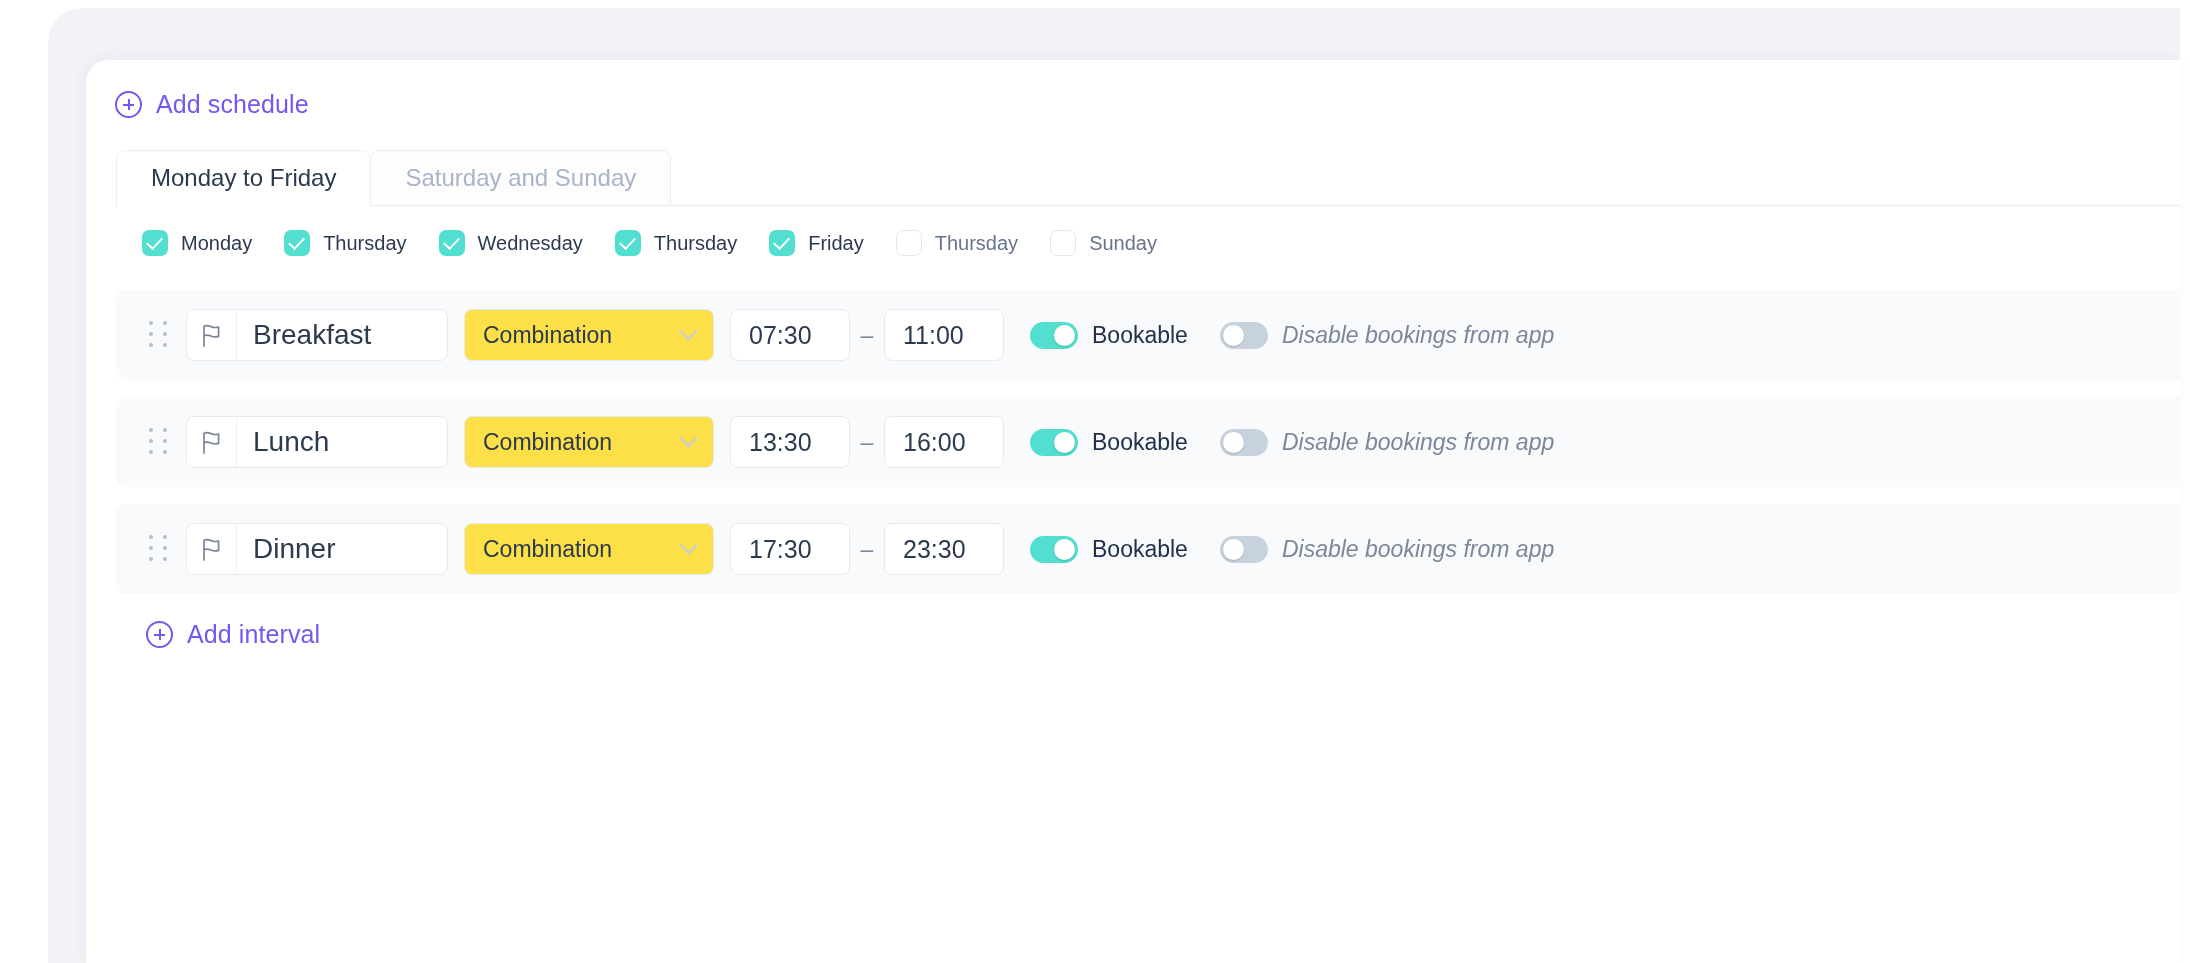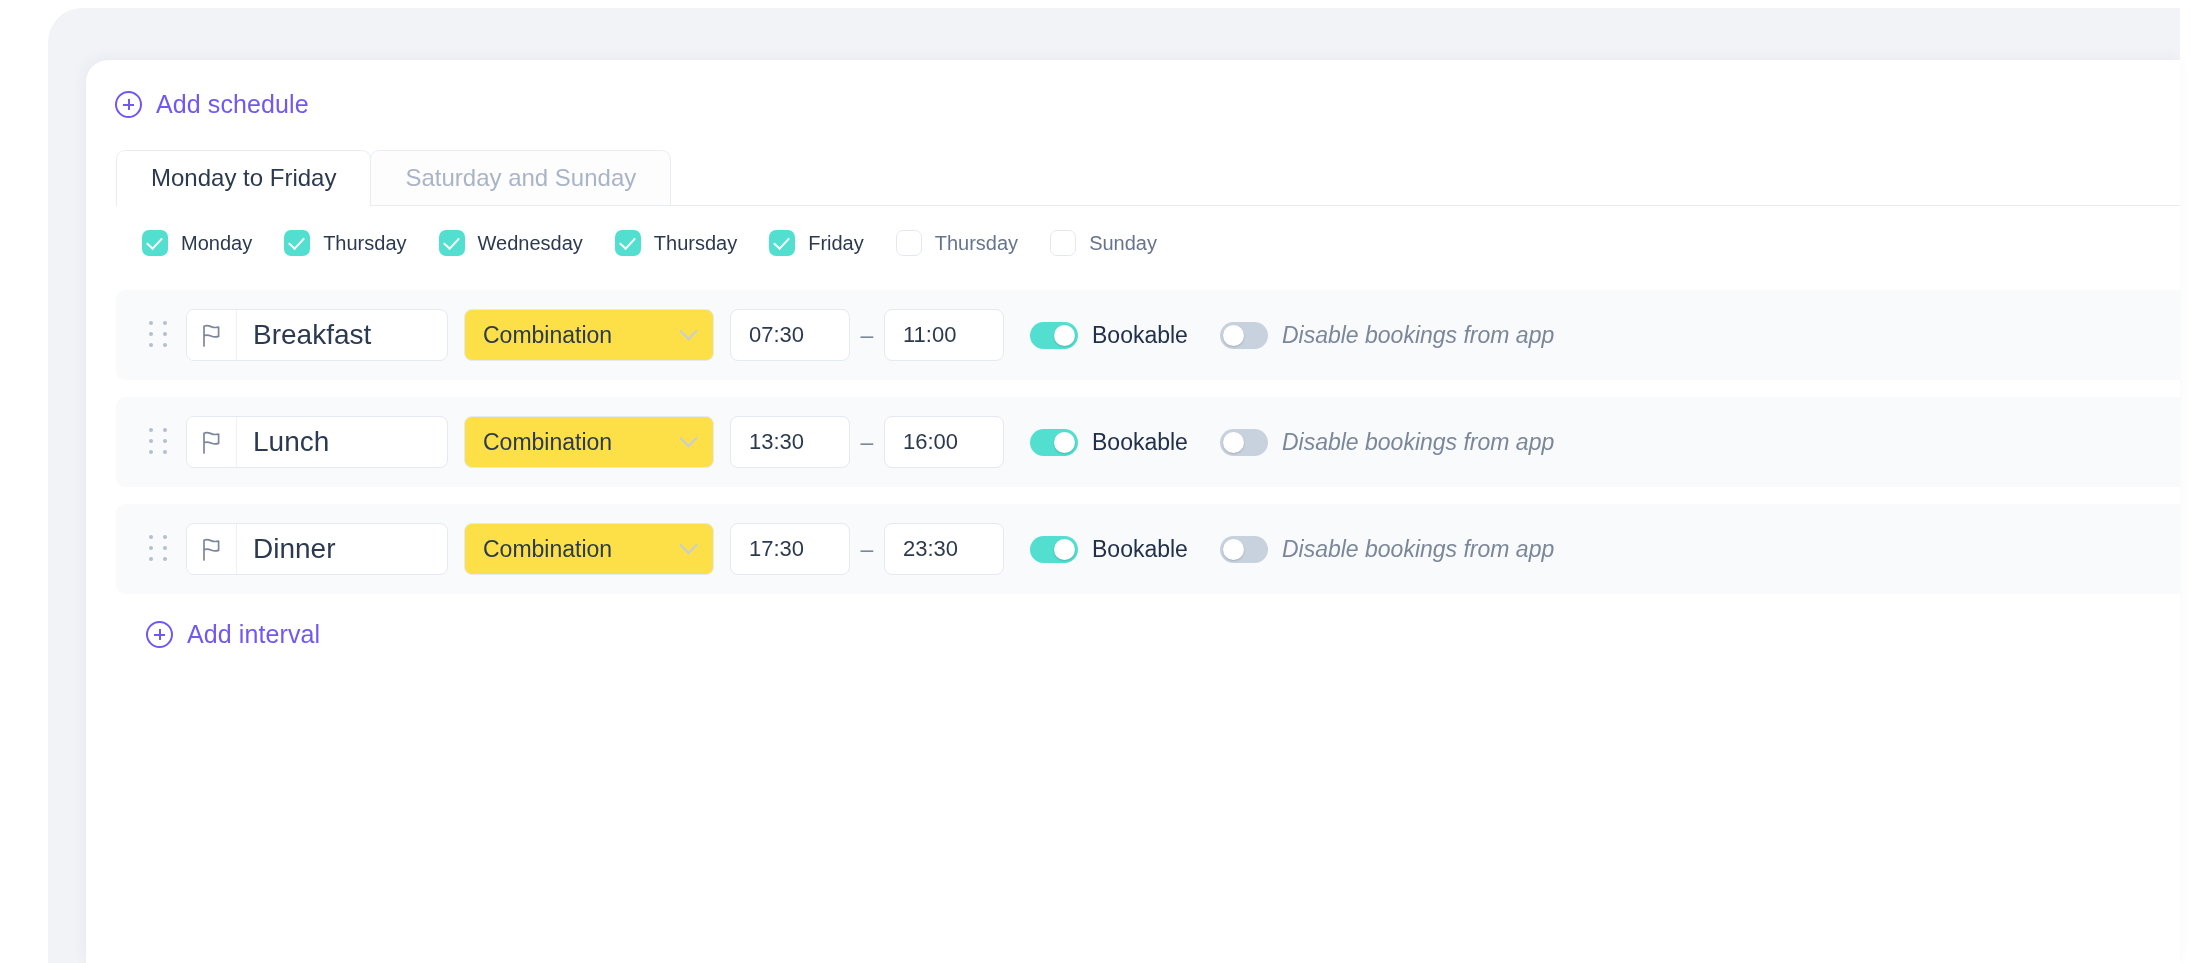--- a/index.html
+++ b/index.html
@@ -279,21 +279,21 @@
     padding: 0 18px;
     flex: none;
   }
   .time-box.first { margin-left: 16px; }
   .time-input {
     width: 100%;
     border: none;
     outline: none;
     background: transparent;
     font-family: inherit;
-    font-size: 22px;
+    font-size: 25px;
     color: #2c3a4f;
     padding: 0;
   }
   .dash {
     width: 34px;
     text-align: center;
     color: #7c8899;
     font-size: 23px;
     flex: none;
   }

